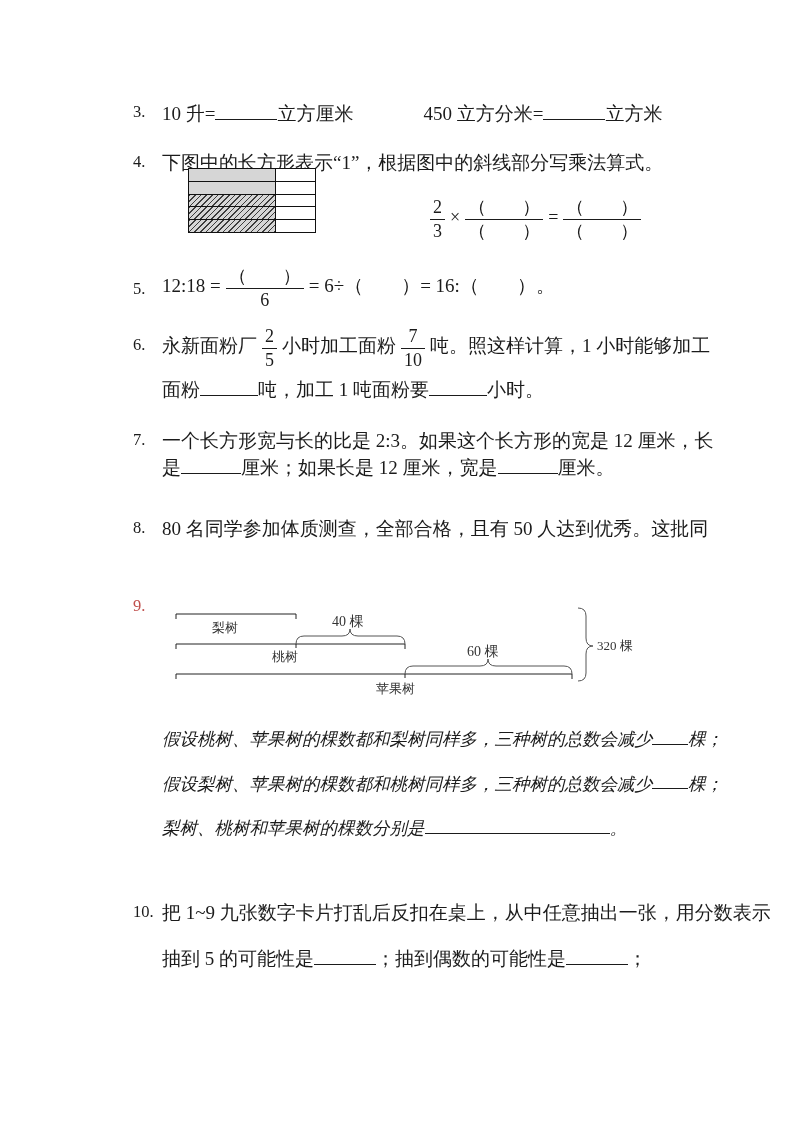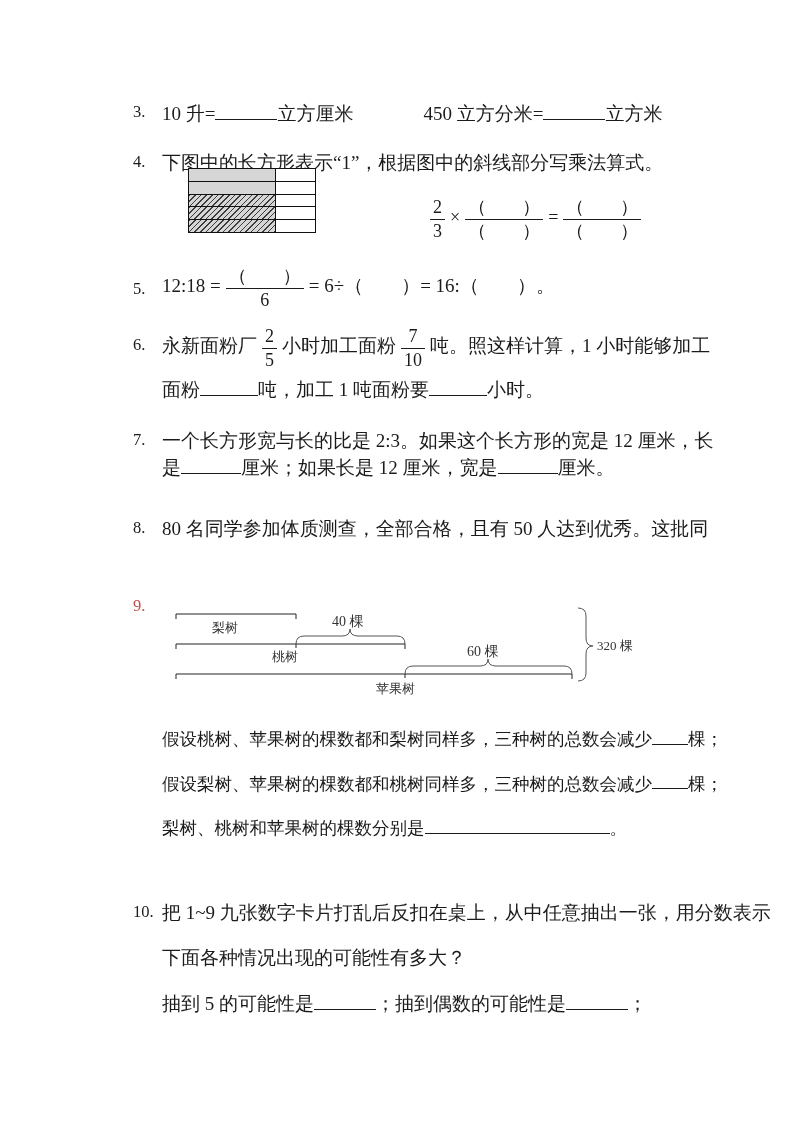--- a/index.html
+++ b/index.html
@@ -28,21 +28,21 @@
   .rcellL { width:86px; border-right:1px solid #111; }
   .rcellR { flex:1; background:#ffffff; }
   .gray { background:#d6d6d6; }
   .hatch { background-color:#d6d6d6;
            background-image:repeating-linear-gradient(135deg,#3c3c3c 0,#3c3c3c 1px,transparent 1px,transparent 4px); }
   .q4eq { position:absolute; left:263px; top:46px; white-space:nowrap; font-size:18px; }
 
   
   .qnum-red { color:#c0504d; }
   .bar-svg { display:block; margin:6px 0 0 12px; }
-  .q9line { white-space:nowrap; line-height:24px; font-size:17.5px; margin-top:20px; }
+  .q9line { white-space:nowrap; line-height:24px; font-size:17.5px; margin-top:20px;font-style:italic; }
   .q9line.first { margin-top:22px; }
 
   .mt18 { }
   .mt8  { margin-top:5px; }
   .mt19 { margin-top:19px; }
 </style>
 </head>
 <body>
 
 <div class="sheet">
@@ -173,20 +173,19 @@
       <div class="q9line">
         <span>梨树、桃树和苹果树的棵数分别是</span><span class="blank w185"></span><span>。</span>
       </div>
     </div>
   </div>
 
   <div class="q" style="top:900px">
     <span class="qnum">10.</span>
     <div class="qbody">
       <div class="qline">把 1~9 九张数字卡片打乱后反扣在桌上，从中任意抽出一张，用分数表示</div>
-      <div class="qline mt19">下面各种情况出现的可能性有多大？</div>
       <div class="qline mt19">
         <span>抽到 5 的可能性是</span><span class="blank w62"></span><span>；抽到偶数的可能性是</span><span class="blank w62"></span><span>；</span>
       </div>
     </div>
   </div>
 
 </div>
 
 </body></html>

